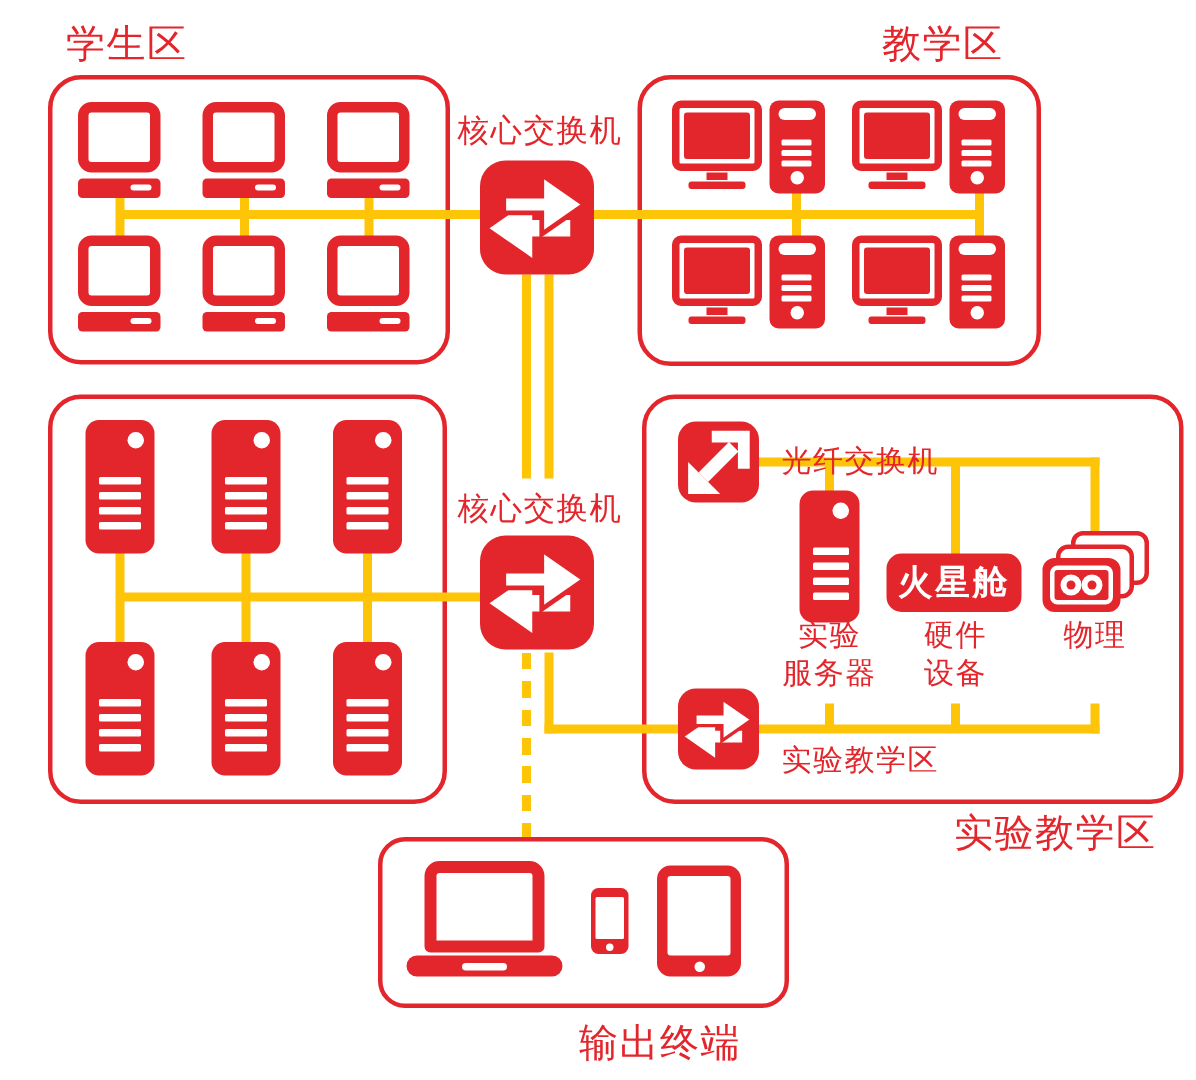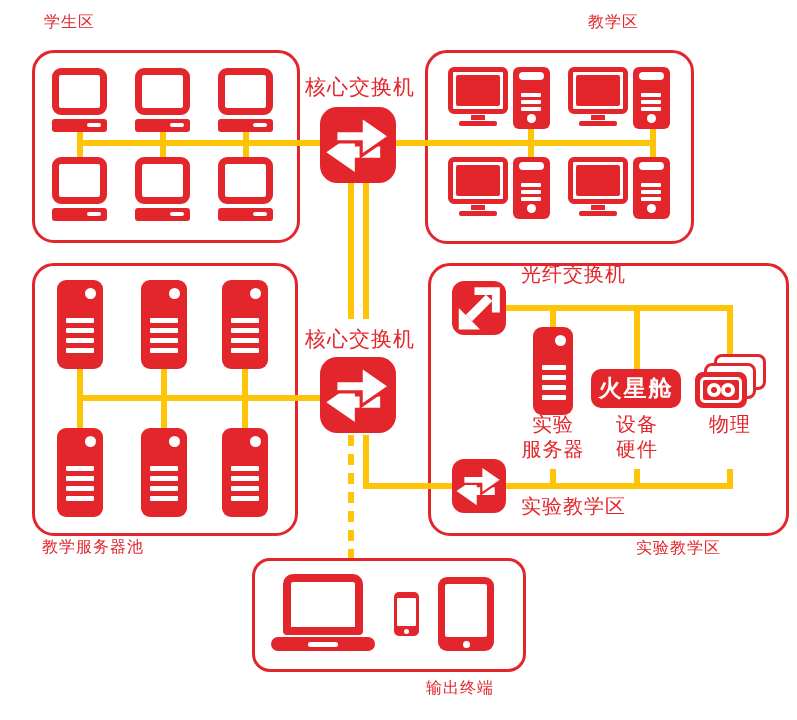--- a/index.html
+++ b/index.html
@@ -5,21 +5,21 @@
   :root{
     --red:#E3262C;
     --yellow:#FDC408;
   }
   html,body{margin:0;padding:0;background:#fff;}
   #canvas{
     position:relative;width:797px;height:720px;background:#fff;overflow:hidden;
     font-family:"Liberation Sans","DejaVu Sans",sans-serif;
   }
   .lbl{position:absolute;color:var(--red);white-space:nowrap;letter-spacing:1px;}
-  .lbl-big{font-size:16px;}
+  .lbl-big{font-size:26px;}
   .lbl-mid{font-size:21px;}
   .lbl-sm{font-size:20px;}
   .lbl-center{text-align:center;}
   .area-box{position:absolute;border:3px solid var(--red);border-radius:22px;background:transparent;}
 
   
   .yline{position:absolute;background:var(--yellow);}
   .ydash{position:absolute;width:6px;
     background:repeating-linear-gradient(to bottom,var(--yellow) 0 11px,transparent 11px 19px);}
 
@@ -253,31 +253,30 @@
   </div>
   <div class="tablet" style="left:438px;top:577px;">
     <div class="tb-screen"></div>
       <div class="tb-dot"></div>
   </div>
 
   <div class="lbl lbl-big" style="left:44px;top:12px;">学生区</div>
   <div class="lbl lbl-big" style="left:588px;top:12px;">教学区</div>
   <div class="lbl lbl-mid lbl-center" style="left:260px;top:73px;width:200px;">核心交换机</div>
   <div class="lbl lbl-mid lbl-center" style="left:260px;top:325px;width:200px;">核心交换机</div>
-  <div class="lbl lbl-big" style="left:42px;top:537px;">教学服务器池</div>
   <div class="lbl lbl-big" style="left:636px;top:538px;">实验教学区</div>
-  <div class="lbl lbl-sm" style="left:521px;top:261px;">光纤交换机</div>
+  <div class="lbl lbl-sm" style="left:521px;top:294px;">光纤交换机</div>
   <div class="lbl lbl-sm" style="left:521px;top:493px;">实验教学区</div>
   <div class="lbl lbl-big lbl-center" style="left:294px;top:678px;width:200px;text-align:right;">输出终端</div>
 
   <div class="twoline" style="left:503px;top:412px;">
     <div>实验</div>
     <div>服务器</div>
   </div>
   <div class="twoline" style="left:587px;top:412px;">
+    <div>硬件</div>
     <div>设备</div>
-    <div>硬件</div>
   </div>
   <div class="twoline" style="left:680px;top:412px;">
     <div>物理</div>
   </div>
 
 </div>
 
 </body></html>

